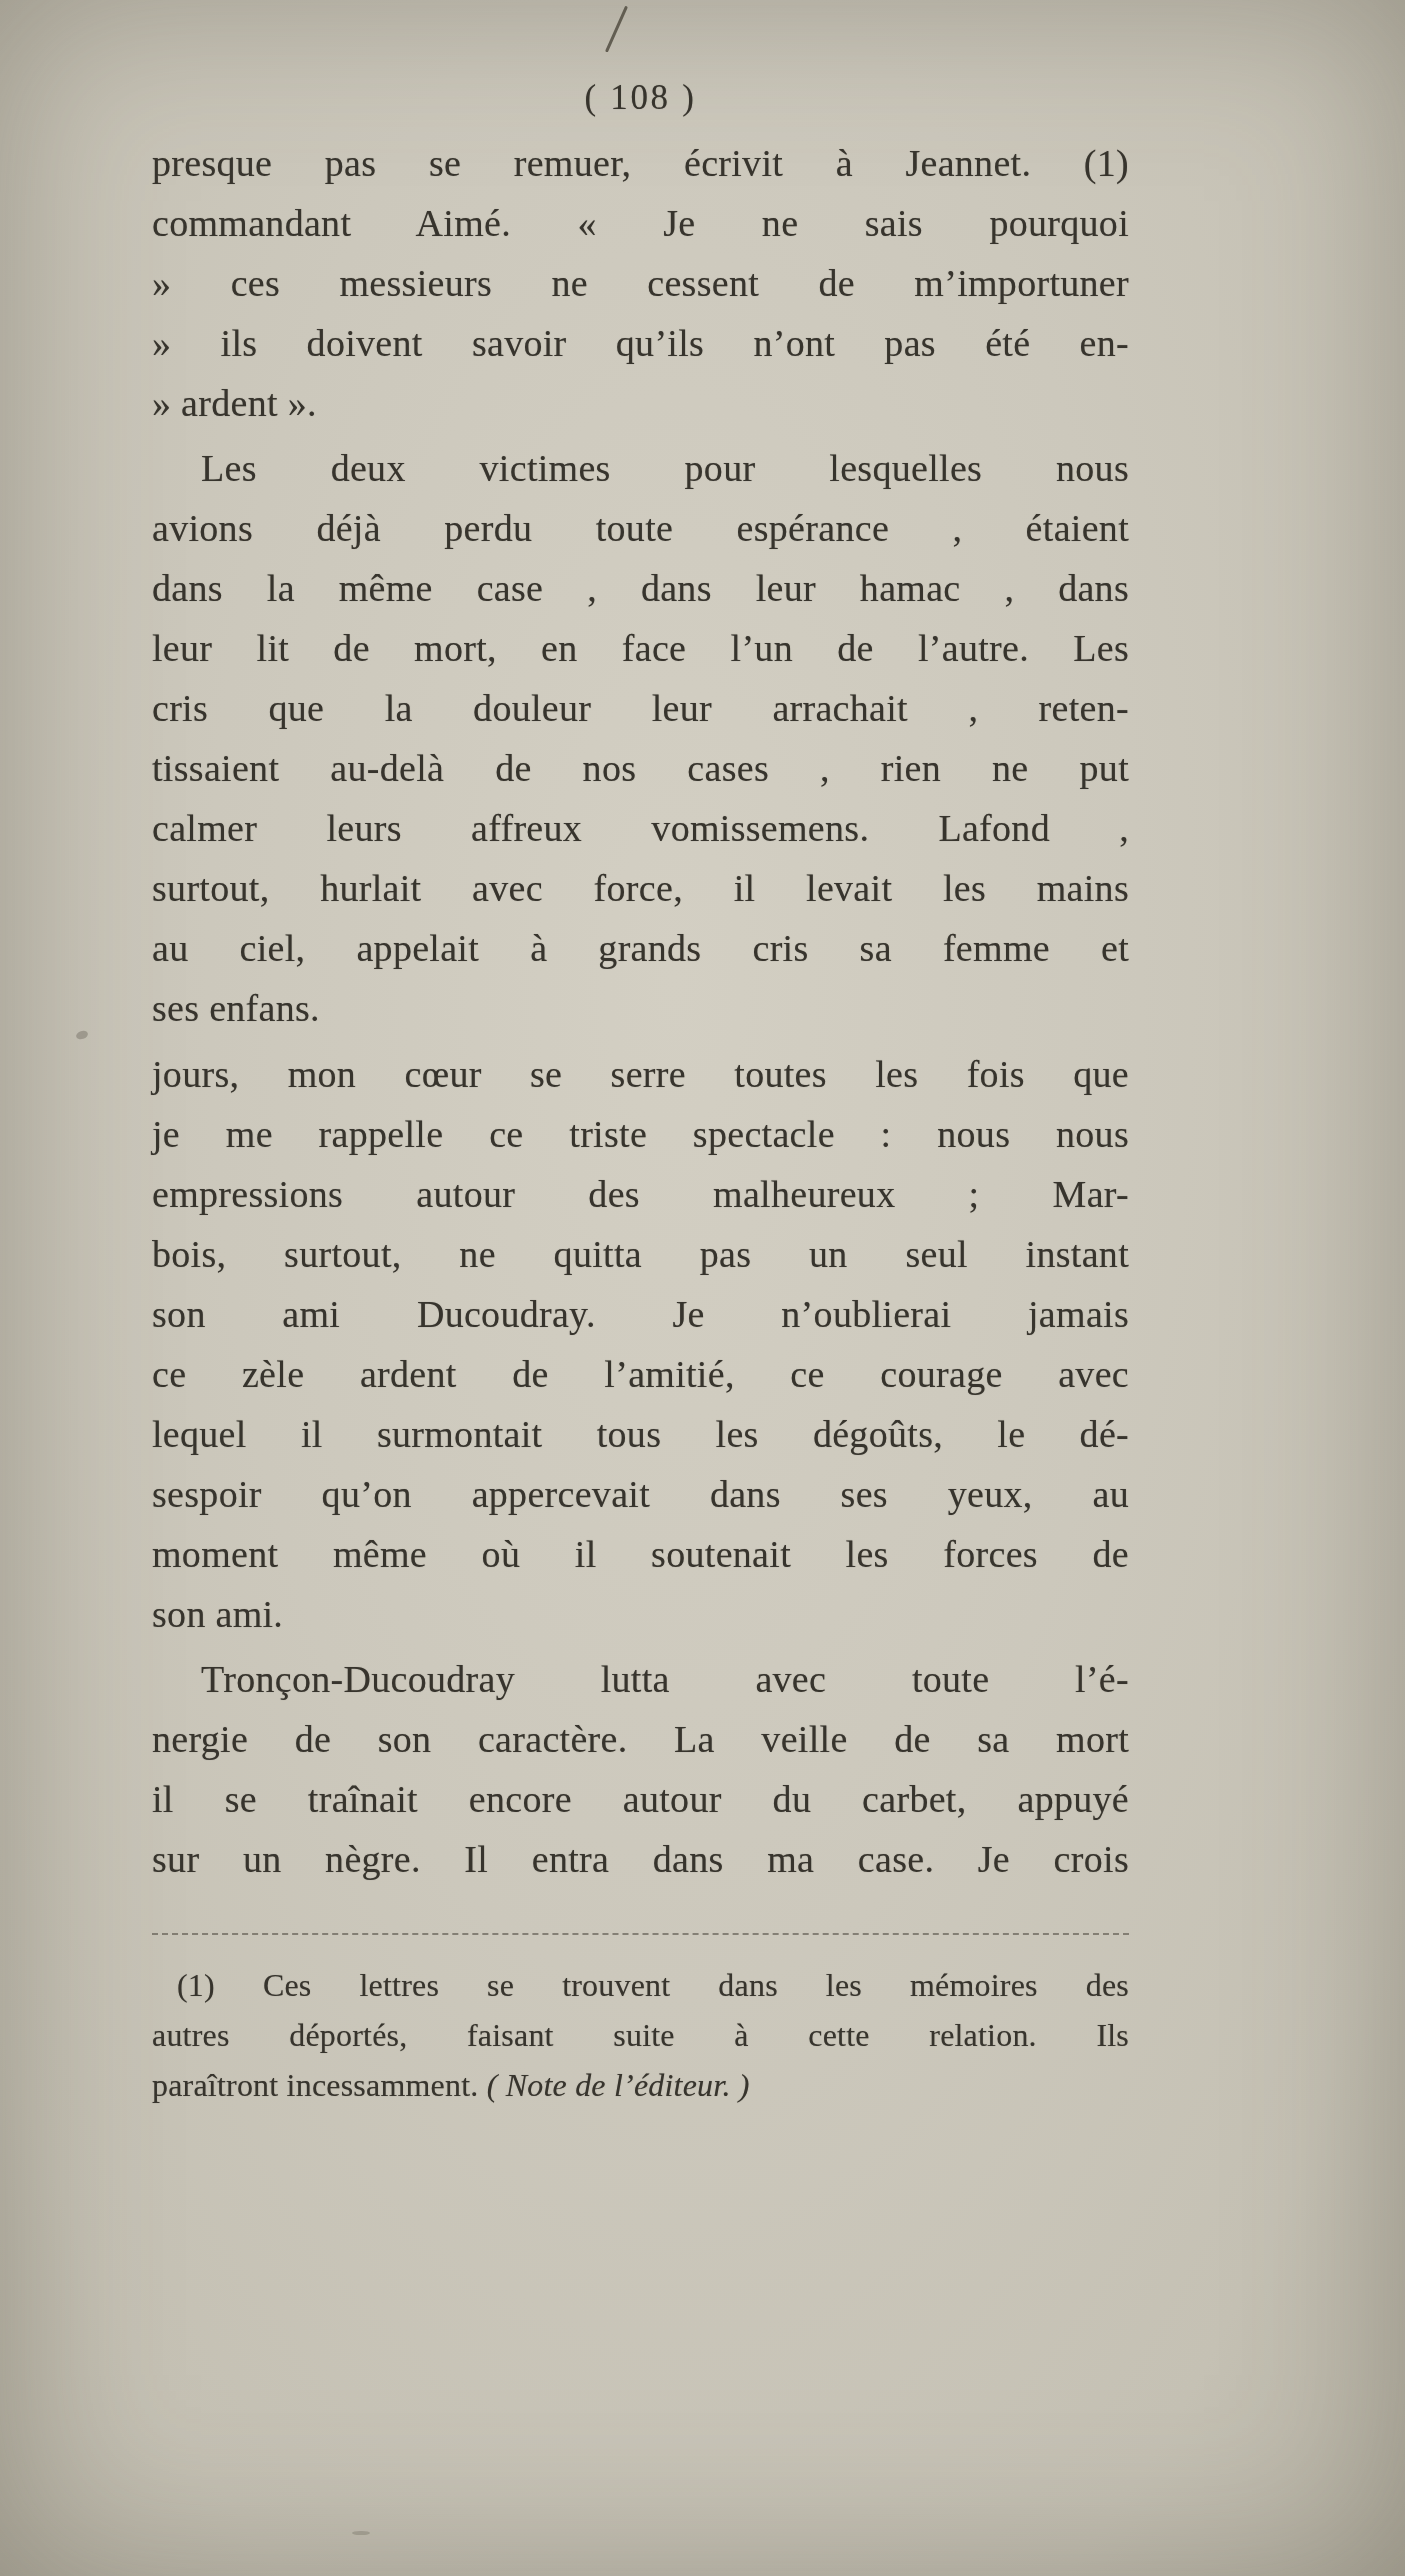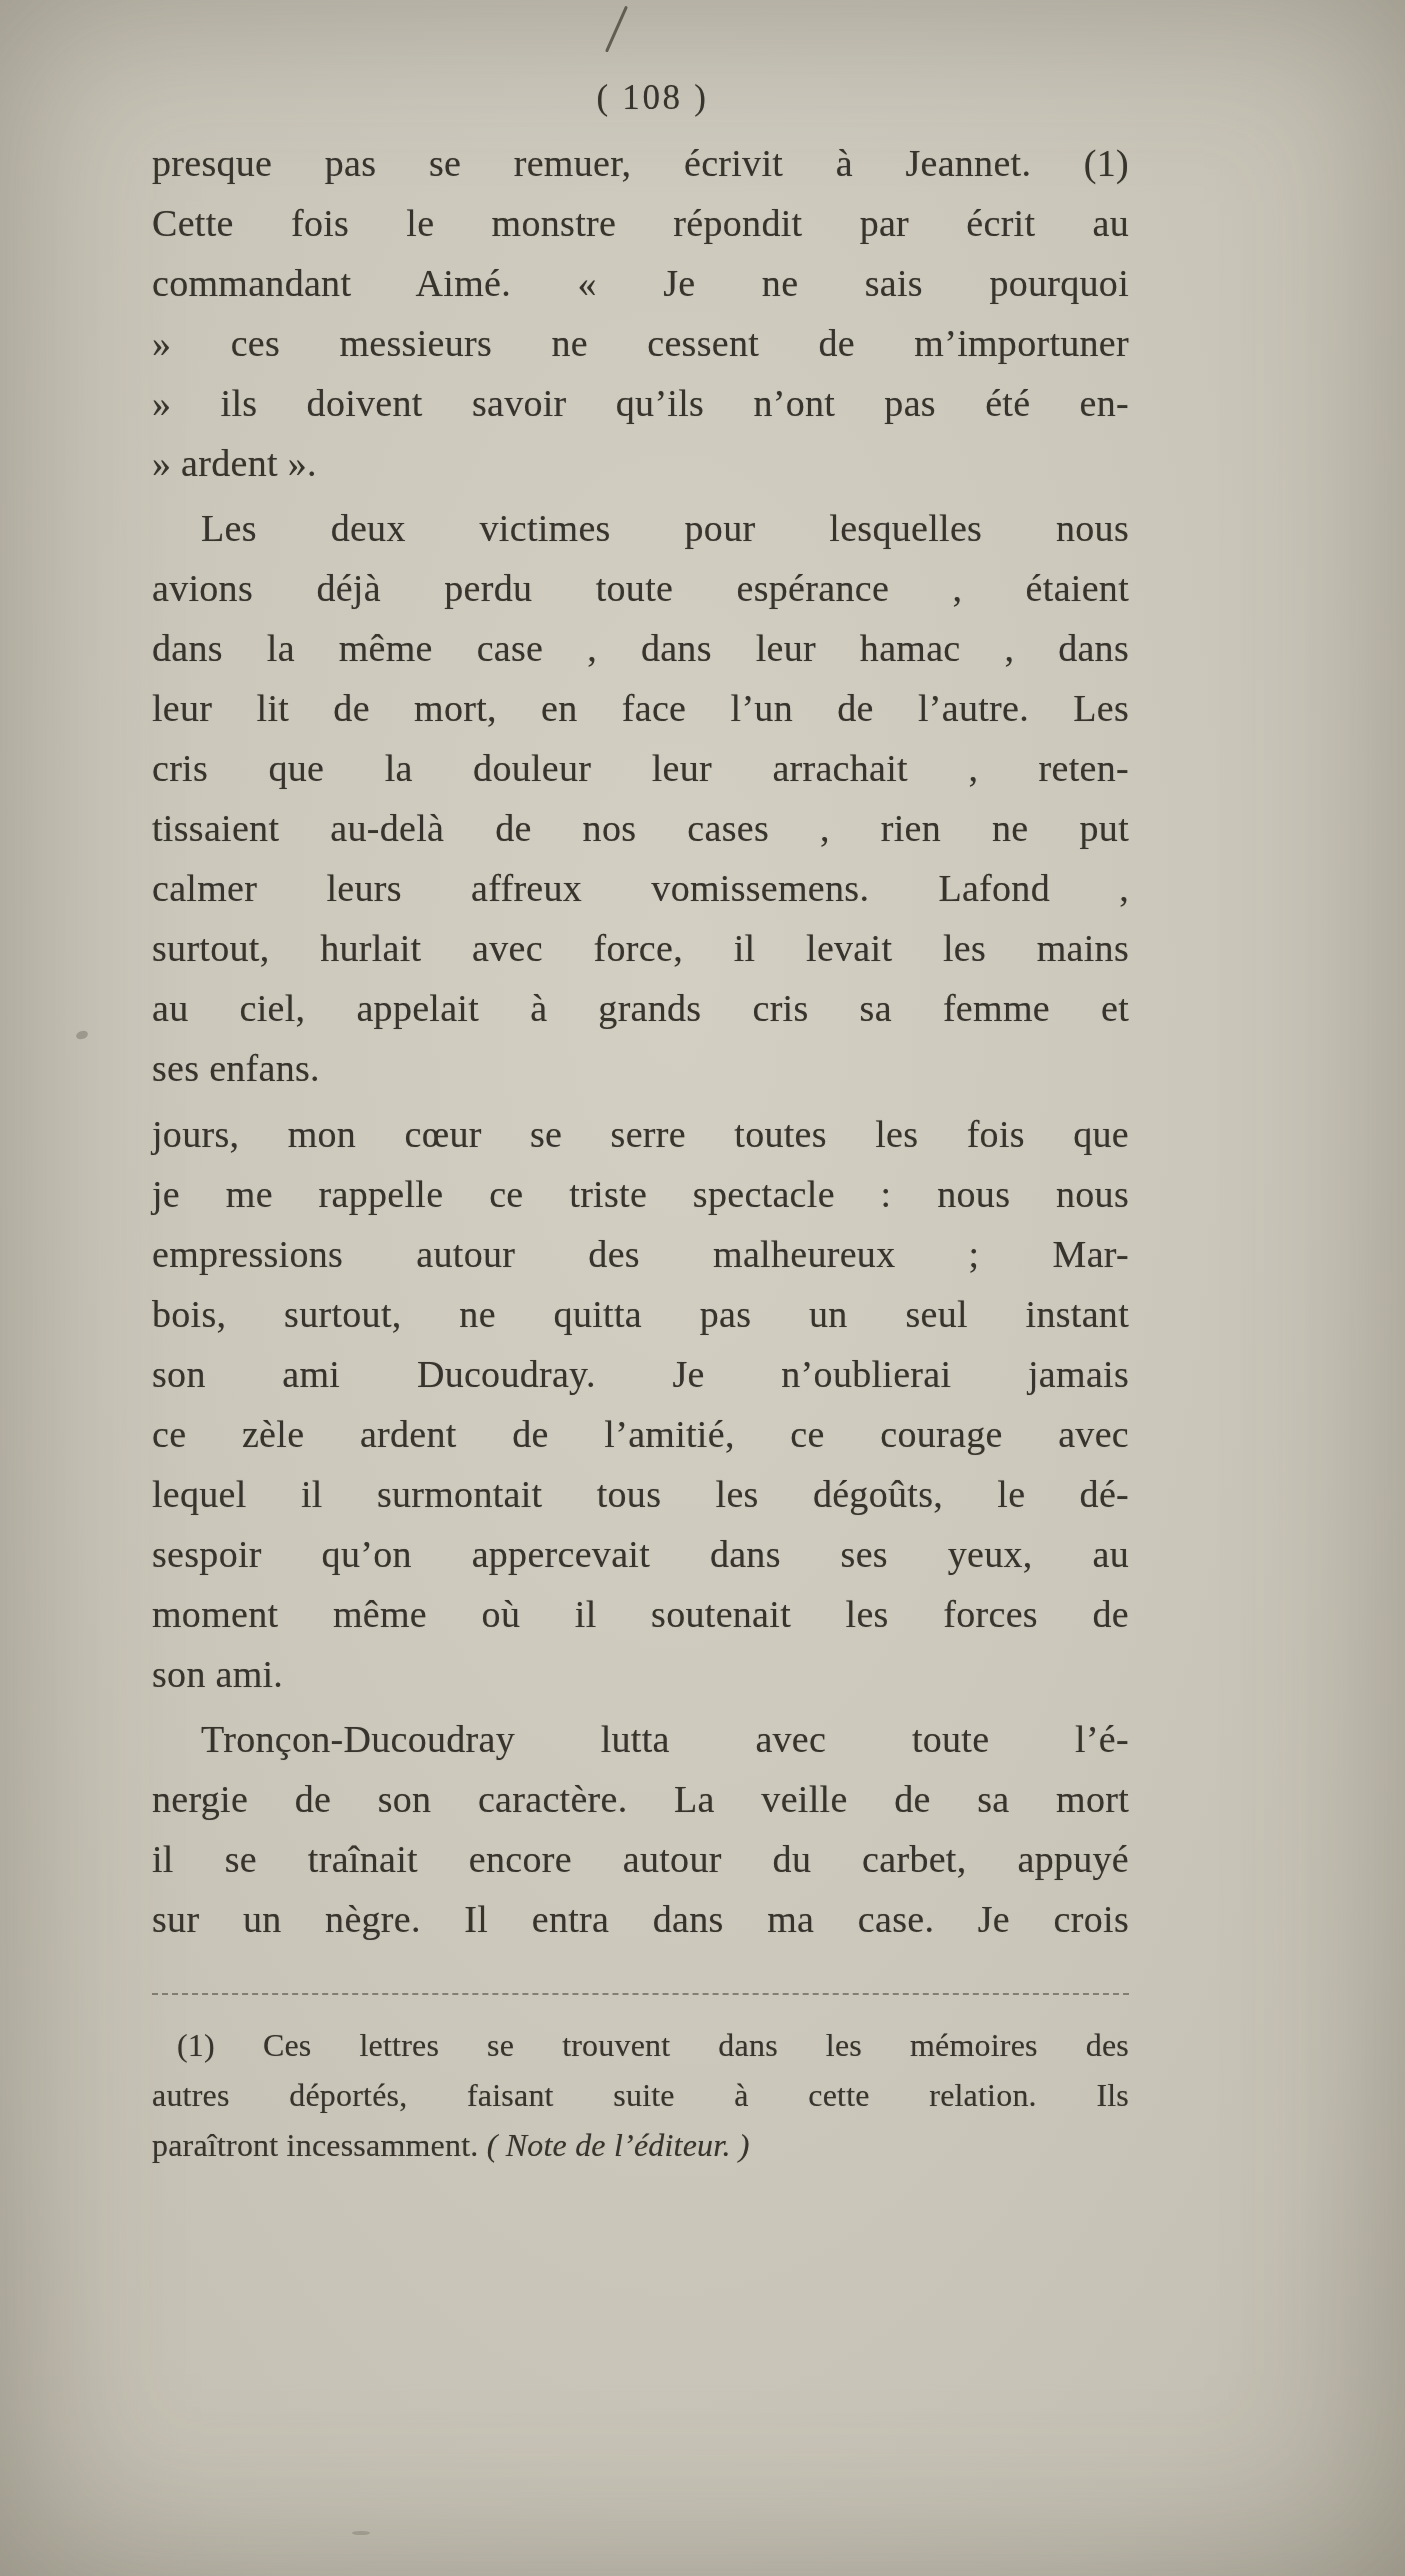--- a/index.html
+++ b/index.html
@@ -38,21 +38,21 @@
     transform: rotate(-18deg);
   }
   .mark.speck2 {
     left: 352px; top: 2531px; width: 17.7px; height: 4.4px;
     background: rgba(80, 75, 64, 0.25);
     border-radius: 50%;
   }
   .page-number {
     position: absolute;
     top: 78px;
-    left: 164px;
+    left: 152px;
     width: 977px;
     text-align: center;
     font-size: 35px;
     letter-spacing: 2.7px;
   }
   .text-block {
     position: absolute;
     left: 152px;
     top: 133px;
     width: 977px;
@@ -94,21 +94,20 @@
   <div class="mark speck1"></div>
   <div class="mark speck2"></div>
 
   <div class="page-number">( 108 )</div>
 
   <div class="text-block">
 
     <div id="paragraphs">
         <div class="paragraph">
           <div class="line">presque pas se remuer, écrivit à Jeannet. (1)</div>
-          <div class="line">Cette fois le monstre répondit par écrit au</div>
           <div class="line">commandant Aimé. « Je ne sais pourquoi</div>
           <div class="line">» ces messieurs ne cessent de m’importuner</div>
           <div class="line">» ils doivent savoir qu’ils n’ont pas été en-</div>
           <div class="line no-just">» ardent ».</div>
         </div>
         <div class="paragraph">
           <div class="line indent">Les deux victimes pour lesquelles nous</div>
           <div class="line">avions déjà perdu toute espérance , étaient</div>
           <div class="line">dans la même case , dans leur hamac , dans</div>
           <div class="line">leur lit de mort, en face l’un de l’autre. Les</div>

